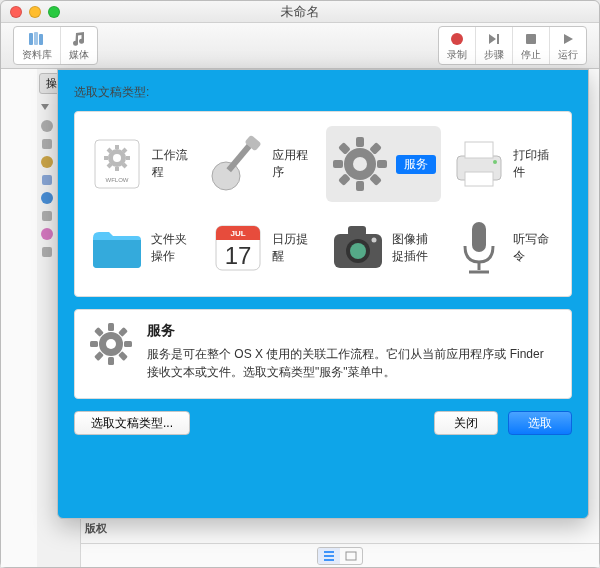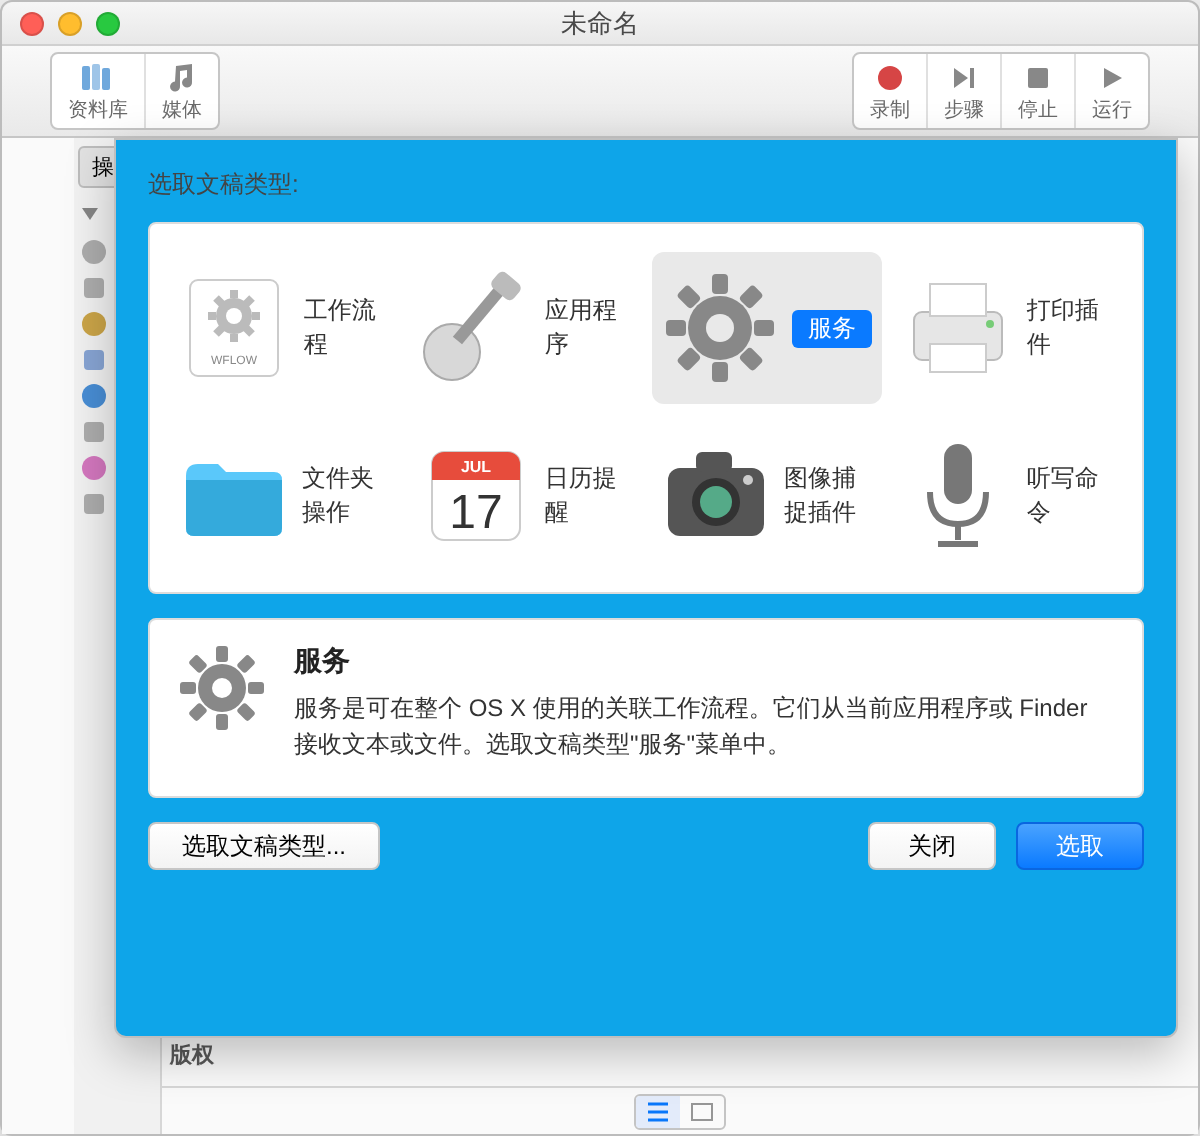--- a/index.html
+++ b/index.html
@@ -3,21 +3,21 @@
 <meta charset="utf-8">
 <style>
 * { box-sizing: border-box; margin: 0; padding: 0; }
 body { font-family: -apple-system, "Helvetica Neue", Arial, sans-serif; font-size: 13px; background: #f0f0f0; overflow: hidden; width: 600px; height: 568px; position: relative; }
 .window { width: 600px; height: 568px; background: #ececec; border: 1px solid #bcbcbc; border-radius: 6px; position: relative; display: flex; flex-direction: column; box-shadow: 0 10px 30px rgba(0,0,0,0.2); }
 .titlebar { height: 22px; display: flex; align-items: center; position: relative; border-bottom: 1px solid #d0d0d0; background: linear-gradient(#f6f6f6,#e8e8e8); border-radius: 6px 6px 0 0; }
 .traffic { display: flex; gap: 7px; padding-left: 9px; }
 .tl { width:12px; height:12px; border-radius:50%; border:0.5px solid rgba(0,0,0,0.15); }
 .tl.r{background:#ff5f57}.tl.y{background:#ffbd2e}.tl.g{background:#28c940}
 .titlebar .title { position:absolute; left:0; right:0; text-align:center; font-size:13px; color:#4a4a4a; }
-.toolbar { height: 46px; display:flex; align-items:center; padding: 0 24px; gap: 6px; border-bottom:1px solid #c6c6c6; background:linear-gradient(#f9f9f9,#e9e9e9); }
+.toolbar { height: 46px; display:flex; align-items:center; padding: 0 12px; gap: 6px; border-bottom:1px solid #c6c6c6; background:linear-gradient(#f9f9f9,#e9e9e9); }
 .tool-group{display:flex; border:1px solid #c6c6c6; border-radius:4px; background:#fff;}
 .tool-btn{display:flex;flex-direction:column;align-items:center;justify-content:center;padding:4px 8px 2px;gap:1px;}
 .tool-btn + .tool-btn{border-left:1px solid #e0e0e0;}
 .tool-btn .lb{font-size:10px;color:#6a6a6a;}
 .tool-btn svg{display:block;}
 .spacer{flex:1;}
 .content{flex:1; display:flex; position:relative; background:#fff;}
 .sidebar-hint{width:44px; border-right:1px solid #dcdcdc; background:#f6f6f6; display:flex;flex-direction:column;align-items:flex-start;padding:4px 2px;gap:2px;margin-left:36px;}
 .sidebar-hint .tab-op{background:#e6e6e6;border:1px solid #c0c0c0;border-radius:3px;font-size:11px;padding:2px 6px;margin-bottom:4px;}
 .sidebar-hint .mini{width:16px;height:16px;}

